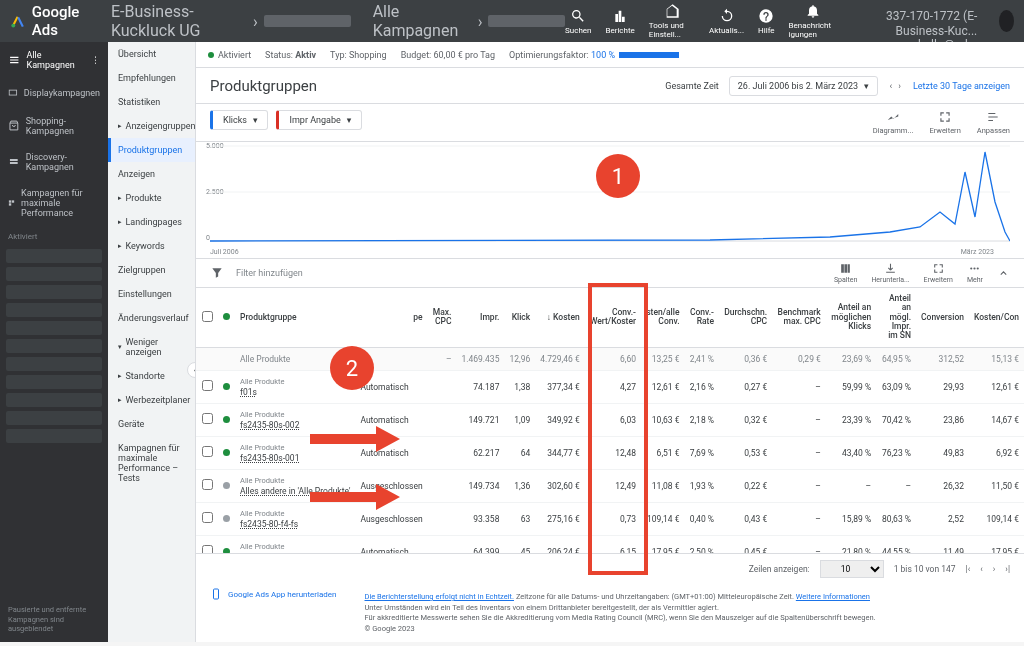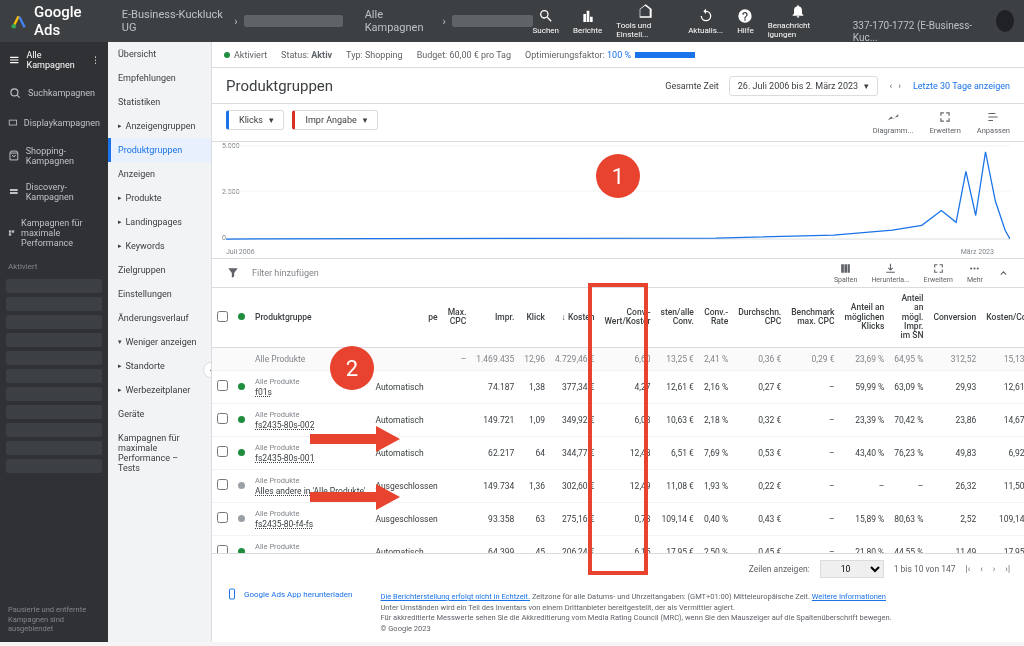--- a/index.html
+++ b/index.html
@@ -1,35 +1,35 @@
 <!DOCTYPE html>
 <html><head>
 <meta charset="utf-8">
 <style>
 * { margin:0; padding:0; box-sizing:border-box; font-family:Roboto,Arial,sans-serif; }
 body { width:1024px; height:646px; overflow:hidden; background:#f5f5f5; font-size:10px; color:#3c4043; position:relative; }
 .topbar { height:42px; background:#3c4043; display:flex; align-items:center; color:#fff; padding:0 10px; }
 .logo { display:flex; align-items:center; gap:6px; font-size:15px; font-weight:500; }
 .logo-g { width:20px; height:20px; }
-.breadcrumb { margin-left:18px; font-size:11px; display:flex; gap:6px; align-items:center; color:#bdc1c6; }
+.breadcrumb { margin-left:18px; font-size:16px; display:flex; gap:6px; align-items:center; color:#bdc1c6; }
 .breadcrumb .redact { background:#5f6368; height:12px; width:110px; border-radius:2px; display:inline-block; }
 .toptools { margin-left:auto; display:flex; gap:14px; align-items:center; }
 .tt { display:flex; flex-direction:column; align-items:center; font-size:8px; gap:2px; cursor:pointer; }
 .tt svg { width:16px; height:16px; fill:#fff; }
-.acct { font-size:10px; line-height:1.2; color:#bdc1c6; margin-left:10px;margin-top:34px; }
+.acct { font-size:12px; line-height:1.2; text-align:right; color:#bdc1c6; margin-left:10px;margin-top:34px; }
 .avatar { width:22px; height:22px; border-radius:50%; background:#202124; margin-left:8px; }
 .main { display:flex; height:600px; }
 .col1 { width:108px; background:#303134; color:#bdc1c6; display:flex; flex-direction:column; }
 .c1-item { padding:8px 8px; font-size:9px; display:flex; align-items:center; gap:6px; cursor:pointer; }
 .c1-item.active { color:#fff; }
 .c1-item svg { width:14px; height:14px; fill:currentColor; }
 .c1-sec { padding:6px 8px; font-size:8px; color:#80868b; }
 .c1-box { margin:2px 6px; background:#3c4043; height:14px; border-radius:2px; }
 .c1-foot { margin-top:auto; padding:8px; font-size:7.5px; color:#80868b; line-height:1.3; }
-.col2 { width:104px; background:#f1f3f4; border-right:1px solid #dadce0; overflow:hidden; position:relative; }
+.col2 { width:88px; background:#f1f3f4; border-right:1px solid #dadce0; overflow:hidden; position:relative; }
 .c2-item { padding:7px 10px; font-size:9px; color:#3c4043; cursor:pointer; display:flex; align-items:center; gap:4px; }
 .c2-item.sel { border-left:3px solid #1a73e8; color:#1a73e8; background:#e8f0fe; padding-left:7px; }
 .c2-item .caret { font-size:7px; }
 .col2-collapse { position:absolute; top:320px; right:-8px; width:16px; height:16px; border-radius:50%; background:#fff; border:1px solid #dadce0; display:flex; align-items:center; justify-content:center; font-size:8px; cursor:pointer; }
 .col3 { flex:1; background:#fff; display:flex; flex-direction:column; overflow:hidden; }
 .statusbar { height:26px; border-bottom:1px solid #dadce0; display:flex; align-items:center; padding:0 12px; font-size:9px; gap:14px; color:#5f6368; }
 .dot { width:6px; height:6px; border-radius:50%; background:#1e8e3e; display:inline-block; margin-right:4px; }
 .opt .bar { width:60px; height:6px; background:#1a73e8; display:inline-block; margin-left:4px; }
 .opt .link { color:#1a73e8; }
 .titlebar { height:36px; display:flex; align-items:center; padding:0 14px; border-bottom:1px solid #dadce0; }
@@ -156,27 +156,20 @@
   <div class="col1">
     <div class="c1-item active">
         <svg viewBox="0 0 24 24">
           <path d="M4 6h16v2H4zm0 5h16v2H4zm0 5h16v2H4z"></path>
         </svg>
         <span>Alle Kampagnen</span>
         <span style="margin-left:auto">⋮</span>
       </div>
     <div class="c1-item">
         <svg viewBox="0 0 24 24">
-          <circle cx="11" cy="11" r="6" fill="none" stroke="currentColor" stroke-width="2"></circle>
-          <path d="M16 16l4 4" stroke="currentColor" stroke-width="2"></path>
-        </svg>
-        <span>Suchkampagnen</span>
-      </div>
-    <div class="c1-item">
-        <svg viewBox="0 0 24 24">
           <rect x="3" y="5" width="18" height="12" fill="none" stroke="currentColor" stroke-width="2"></rect>
         </svg>
         <span>Displaykampagnen</span>
       </div>
     <div class="c1-item">
         <svg viewBox="0 0 24 24">
           <path d="M6 2l-2 4v14h16V6l-2-4zM4 6h16M9 10a3 3 0 006 0" fill="none" stroke="currentColor" stroke-width="2"></path>
         </svg>
         <span>Shopping-Kampagnen</span>
       </div>

